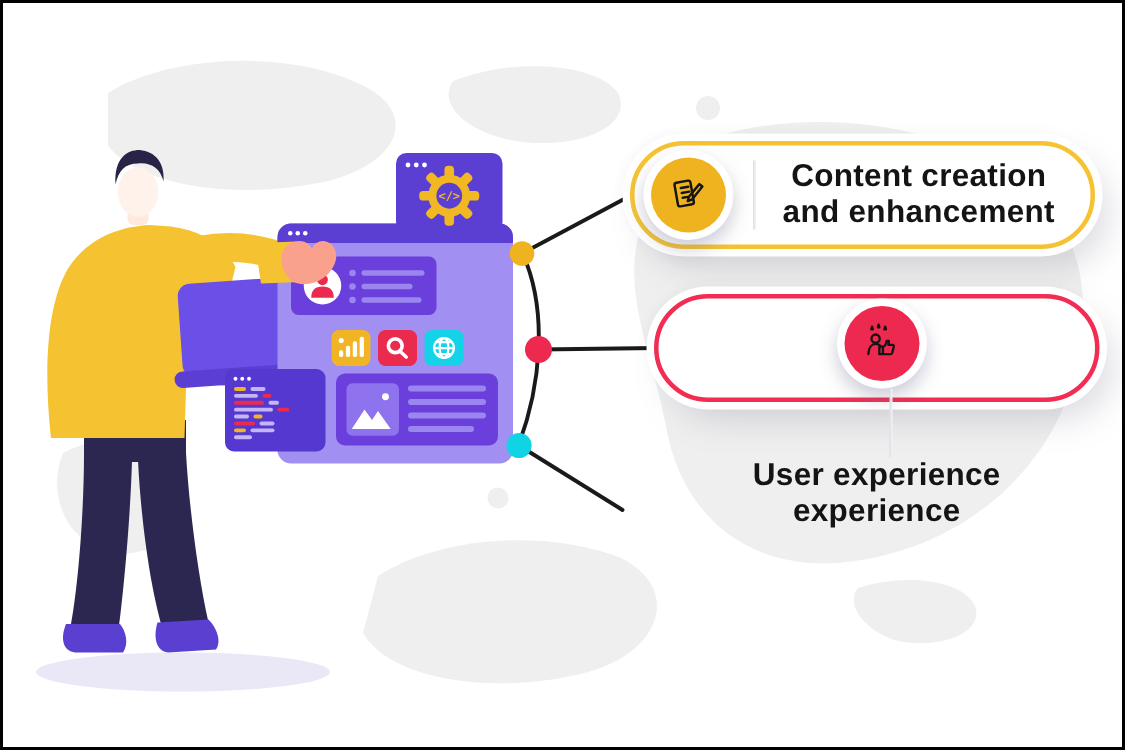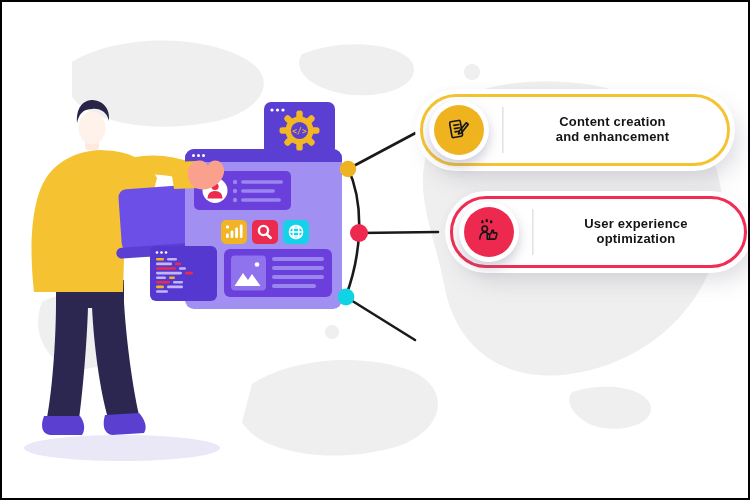--- a/index.html
+++ b/index.html
@@ -9,37 +9,37 @@
     font-family:"Liberation Sans", sans-serif;
   }
   .illu{position:absolute;left:0;top:0;width:750px;height:500px;}
   .capsule{
     position:absolute;height:72px;box-sizing:border-box;
     border:3px solid #ccc;border-radius:40px;background:#fff;
     box-shadow:0 0 0 5px #ffffff, 9px 12px 22px rgba(120,120,145,.25), -4px -4px 10px rgba(0,0,0,.04);
     display:flex;align-items:center;padding-left:6px;z-index:5;
   }
   .cap1{left:418px;top:92px;width:310px;}
-  .cap2{left:448px;top:194px;width:297px;}
+  .cap2{left:434px;top:194px;width:297px;flex-direction:column;}
   .cap3{left:410px;top:302px;width:294px;}
   .icon-wrap{
     width:60px;height:60px;border-radius:50%;background:#fff;flex:0 0 auto;
     display:flex;align-items:center;justify-content:center;
     box-shadow:0 6px 12px rgba(110,110,140,.35);
   }
   .icon-circle{
     width:50px;height:50px;border-radius:50%;background:#ccc;
     display:flex;align-items:center;justify-content:center;
   }
   .cap-divider{
     width:2px;height:46px;margin-left:13px;flex:0 0 auto;
     background:linear-gradient(to right,#dcdce6,#f4f4f8);
   }
   .cap-text{
-    flex:1;text-align:center;font-weight:bold;font-size:13px;line-height:1.14;
+    flex:1;text-align:center;font-weight:bold;font-size:21px;line-height:1.14;
     color:#141414;letter-spacing:.2px;padding:0 10px 0 4px;
   }
 </style>
 </head>
 <body>
 
 <div class="stage">
 
   <svg class="illu" viewBox="0 0 750 500">
 
@@ -237,18 +237,18 @@
             <circle cx="8.6" cy="9.4" r="2.2"></circle>
             <path d="M4.7 17.6c.2-3.5 1.9-5.4 3.9-5.4 1.1 0 2.1.5 2.8 1.4"></path>
             <path d="M12.5 17.7h-1.9v-4h1.9zM12.5 13.9c.8-.3 1.4-1 1.6-1.9l.4-1.4h1.2l-.3 2.1h2.2c.5 0 .9.5.7 1l-.9 3.4c-.1.4-.5.6-.9.6h-4z"></path>
           </g>
         </svg>
       </div>
     </div>
     <div class="cap-divider"></div>
     <div class="cap-text">
       <div>User experience</div>
-      <div>optimization</div>
+      <div>experience</div>
     </div>
   </div>
 
 
 </div>
 
 </body></html>

